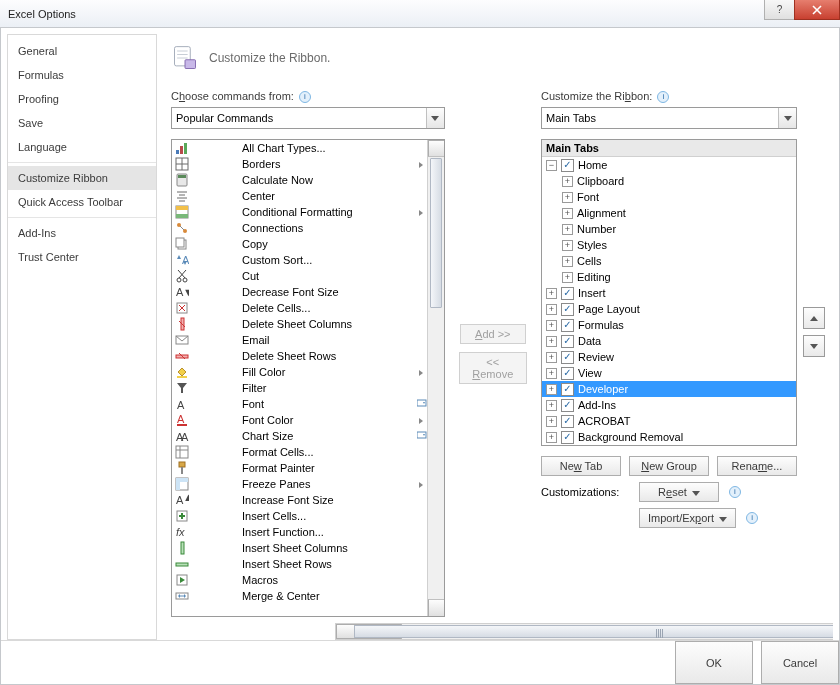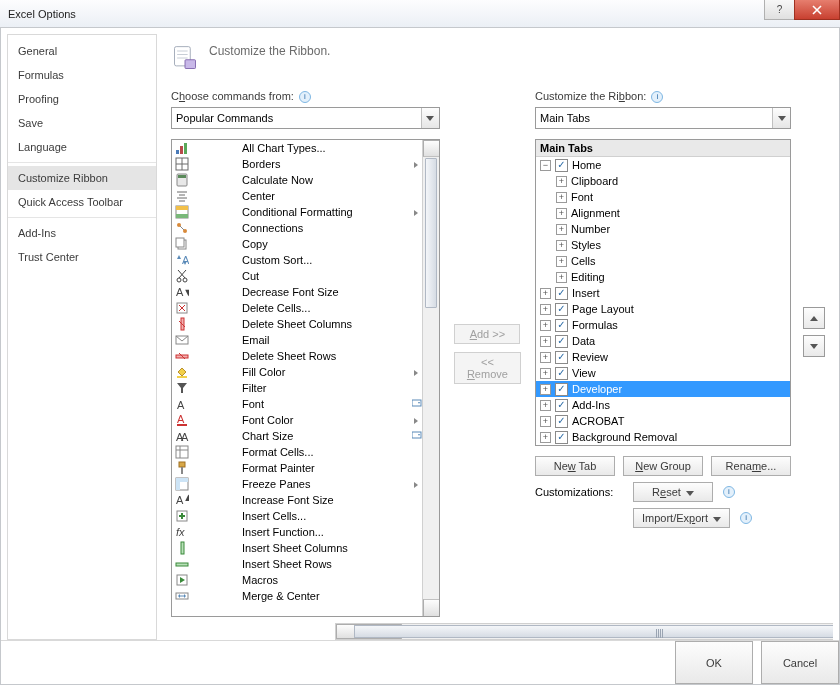--- a/index.html
+++ b/index.html
@@ -19,21 +19,21 @@
 
 
 .content { flex: 1; display: flex; overflow: hidden; padding: 6px 6px 0 6px; gap: 0; }
 .nav { width: 150px; border: 1px solid #d9d9d9; background: #fff; padding-top: 4px; }
 .nav-item { padding: 6px 10px; color: #3b3b3b; }
 .nav-item.selected { background: #e5e5e5; }
 .nav-sep { height: 1px; background: #e5e5e5; margin: 3px 0; }
 
 .main { flex: 1; padding: 10px 6px 0 14px; display: flex; flex-direction: column; overflow: hidden; }
 
-.header-row { display: flex; gap: 10px; margin-bottom: 18px; }
+.header-row { display: flex; align-items: center; gap: 10px; margin-bottom: 18px; }
 .header-icon { width: 28px; height: 28px; }
 .header-text { color: #6b6b6b; font-size: 12px; }
 
 .columns { display: flex; gap: 14px; flex: 1; overflow: hidden; }
 .col { display: flex; flex-direction: column; }
 .col.left { width: 280px; }
 .col.mid { width: 70px; align-items: center; justify-content: center; gap: 8px; }
 .col.right { flex: 1; }
 
 .label-row { margin-bottom: 4px; color: #3b3b3b; }
@@ -467,21 +467,21 @@
             </div>
           </div>
         </div>
 
         <div class="col mid">
           <button class="btn disabled"><span class="u">A</span><span>dd &gt;&gt;</span></button>
           <button class="btn disabled"><span>&lt;&lt; </span><span class="u">R</span><span>emove</span></button>
         </div>
 
         <div class="col right">
-          <div style="display:flex; gap:12px;">
+          <div style="display:flex; gap:6px;">
             <div style="flex:1;">
               <div class="label-row">
                 <span>Customize the Ri</span><span class="u">b</span><span>bon:</span>
                 <span class="info">i</span>
               </div>
               <div class="combo">
                 <span>Main Tabs</span>
                 <span class="arrow">
                     <span class="tri-down"></span>
                   </span>

